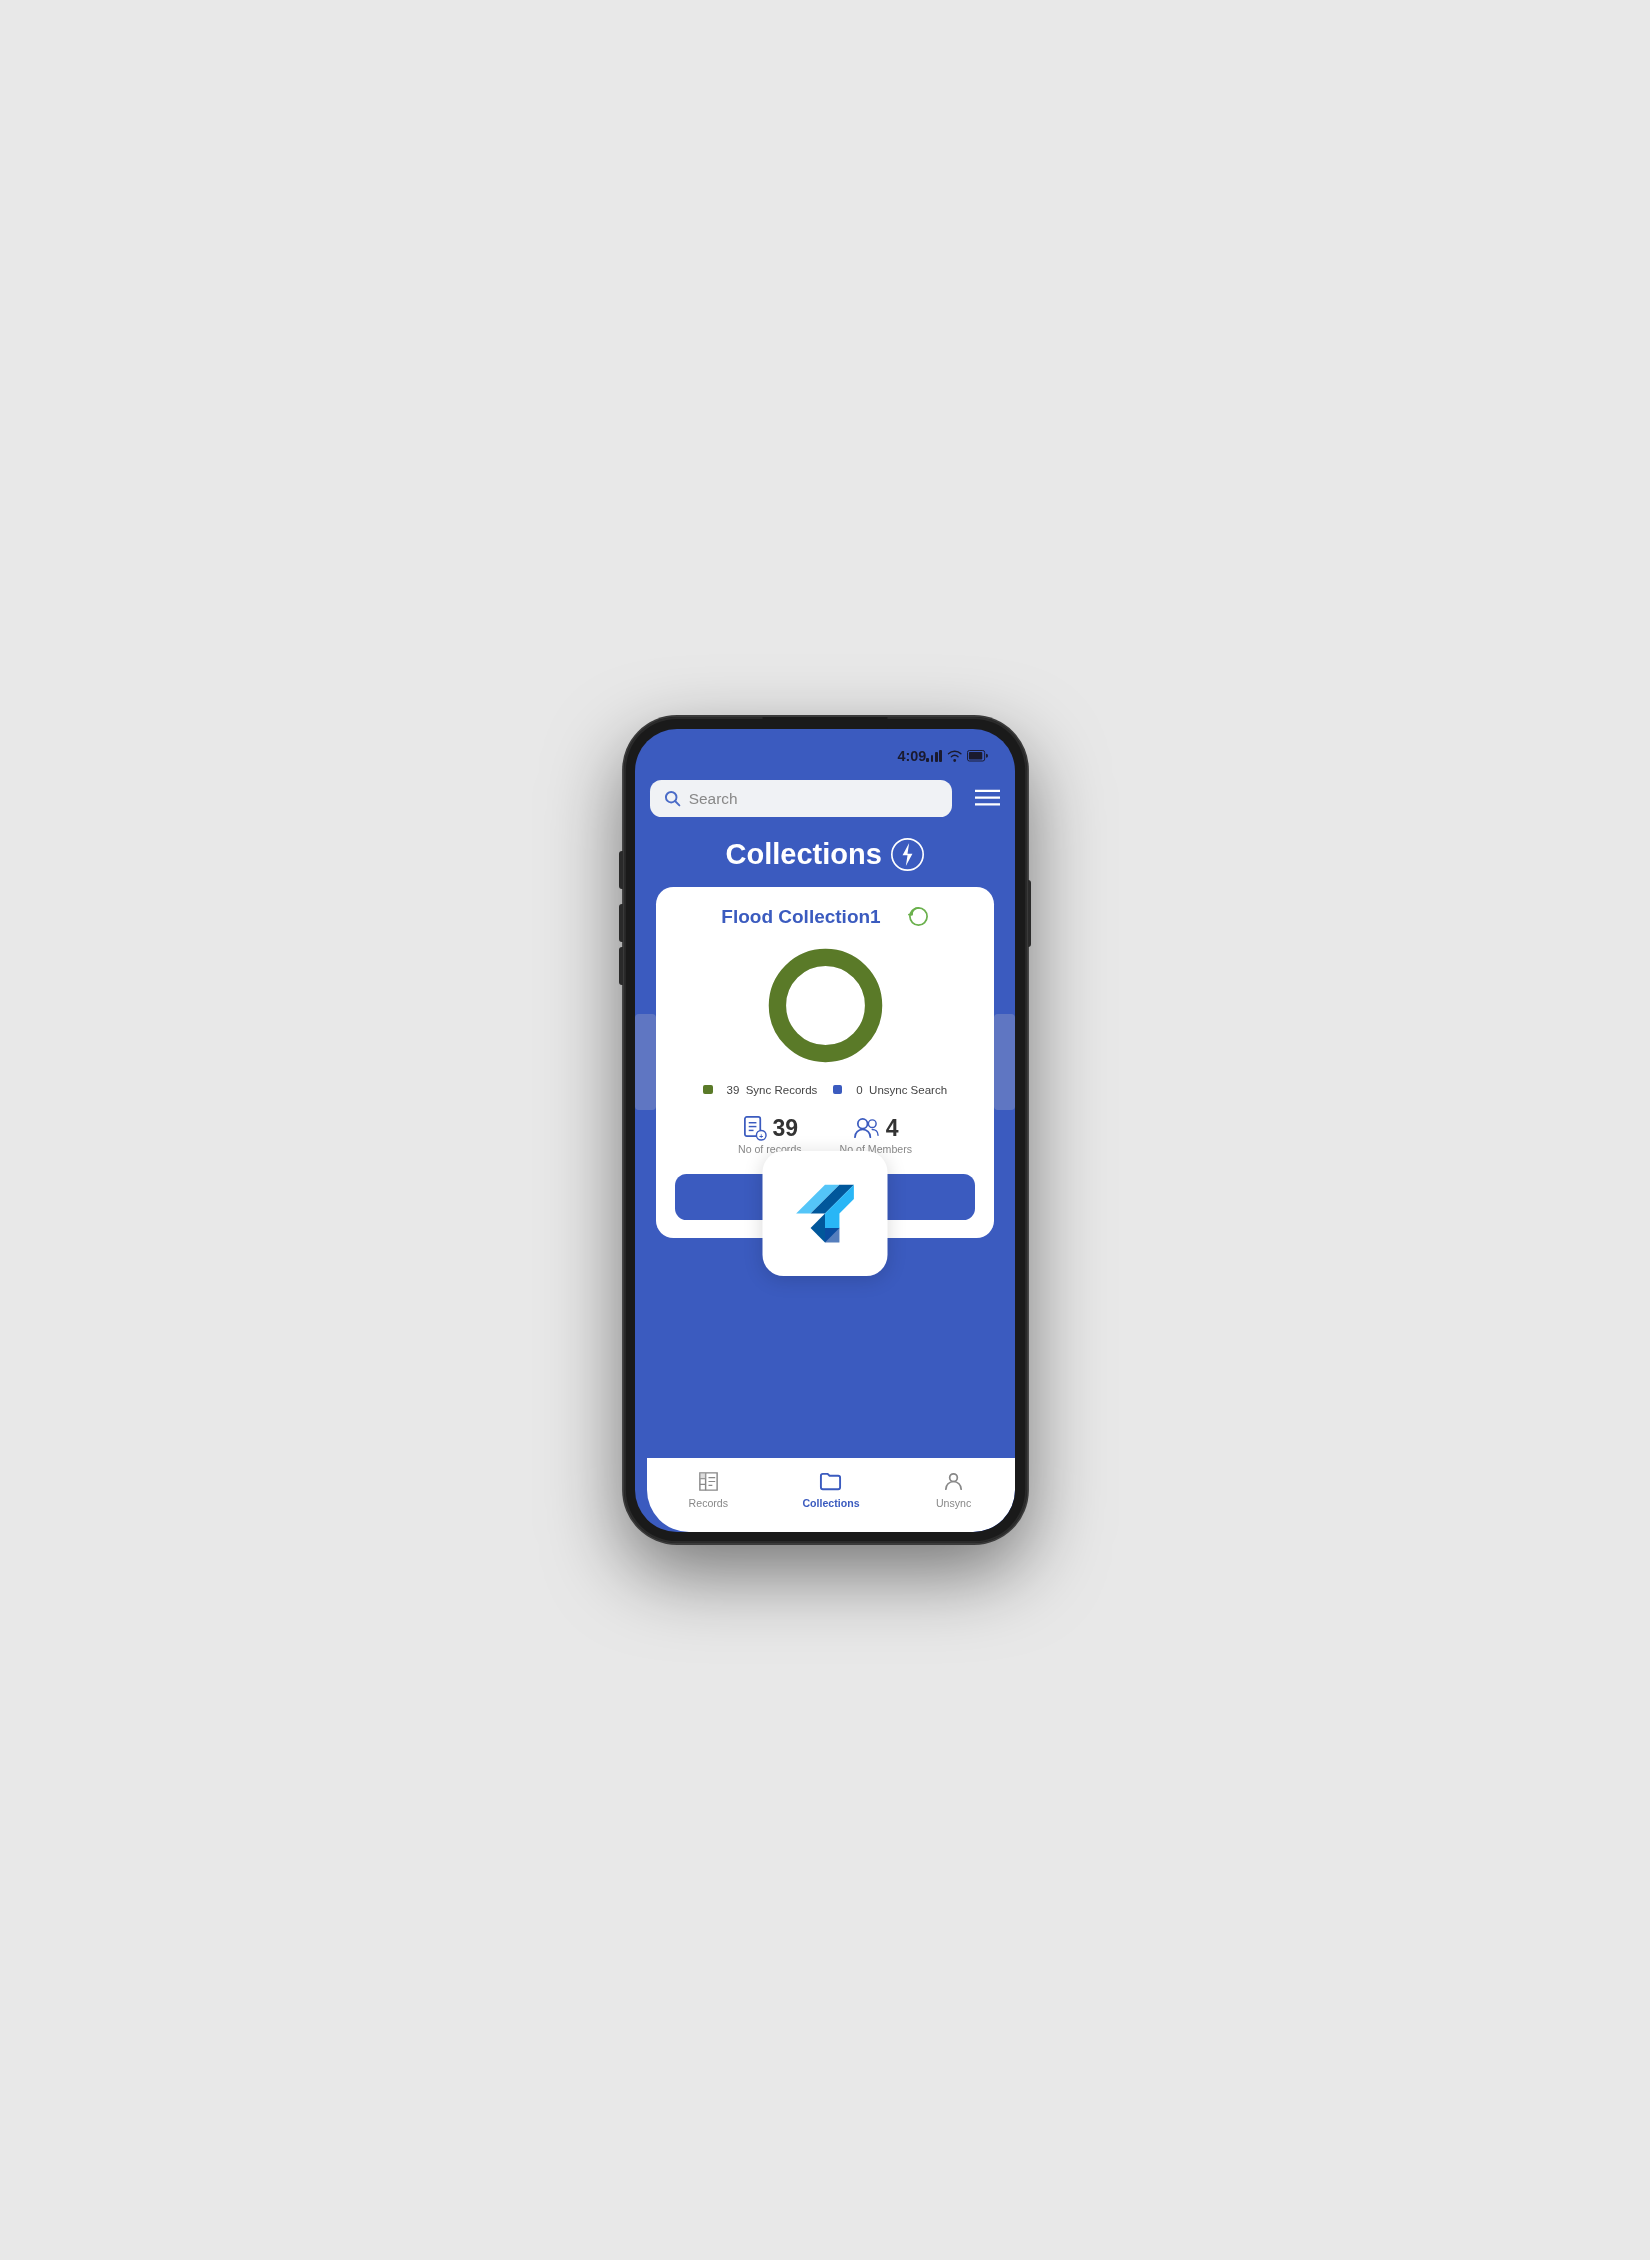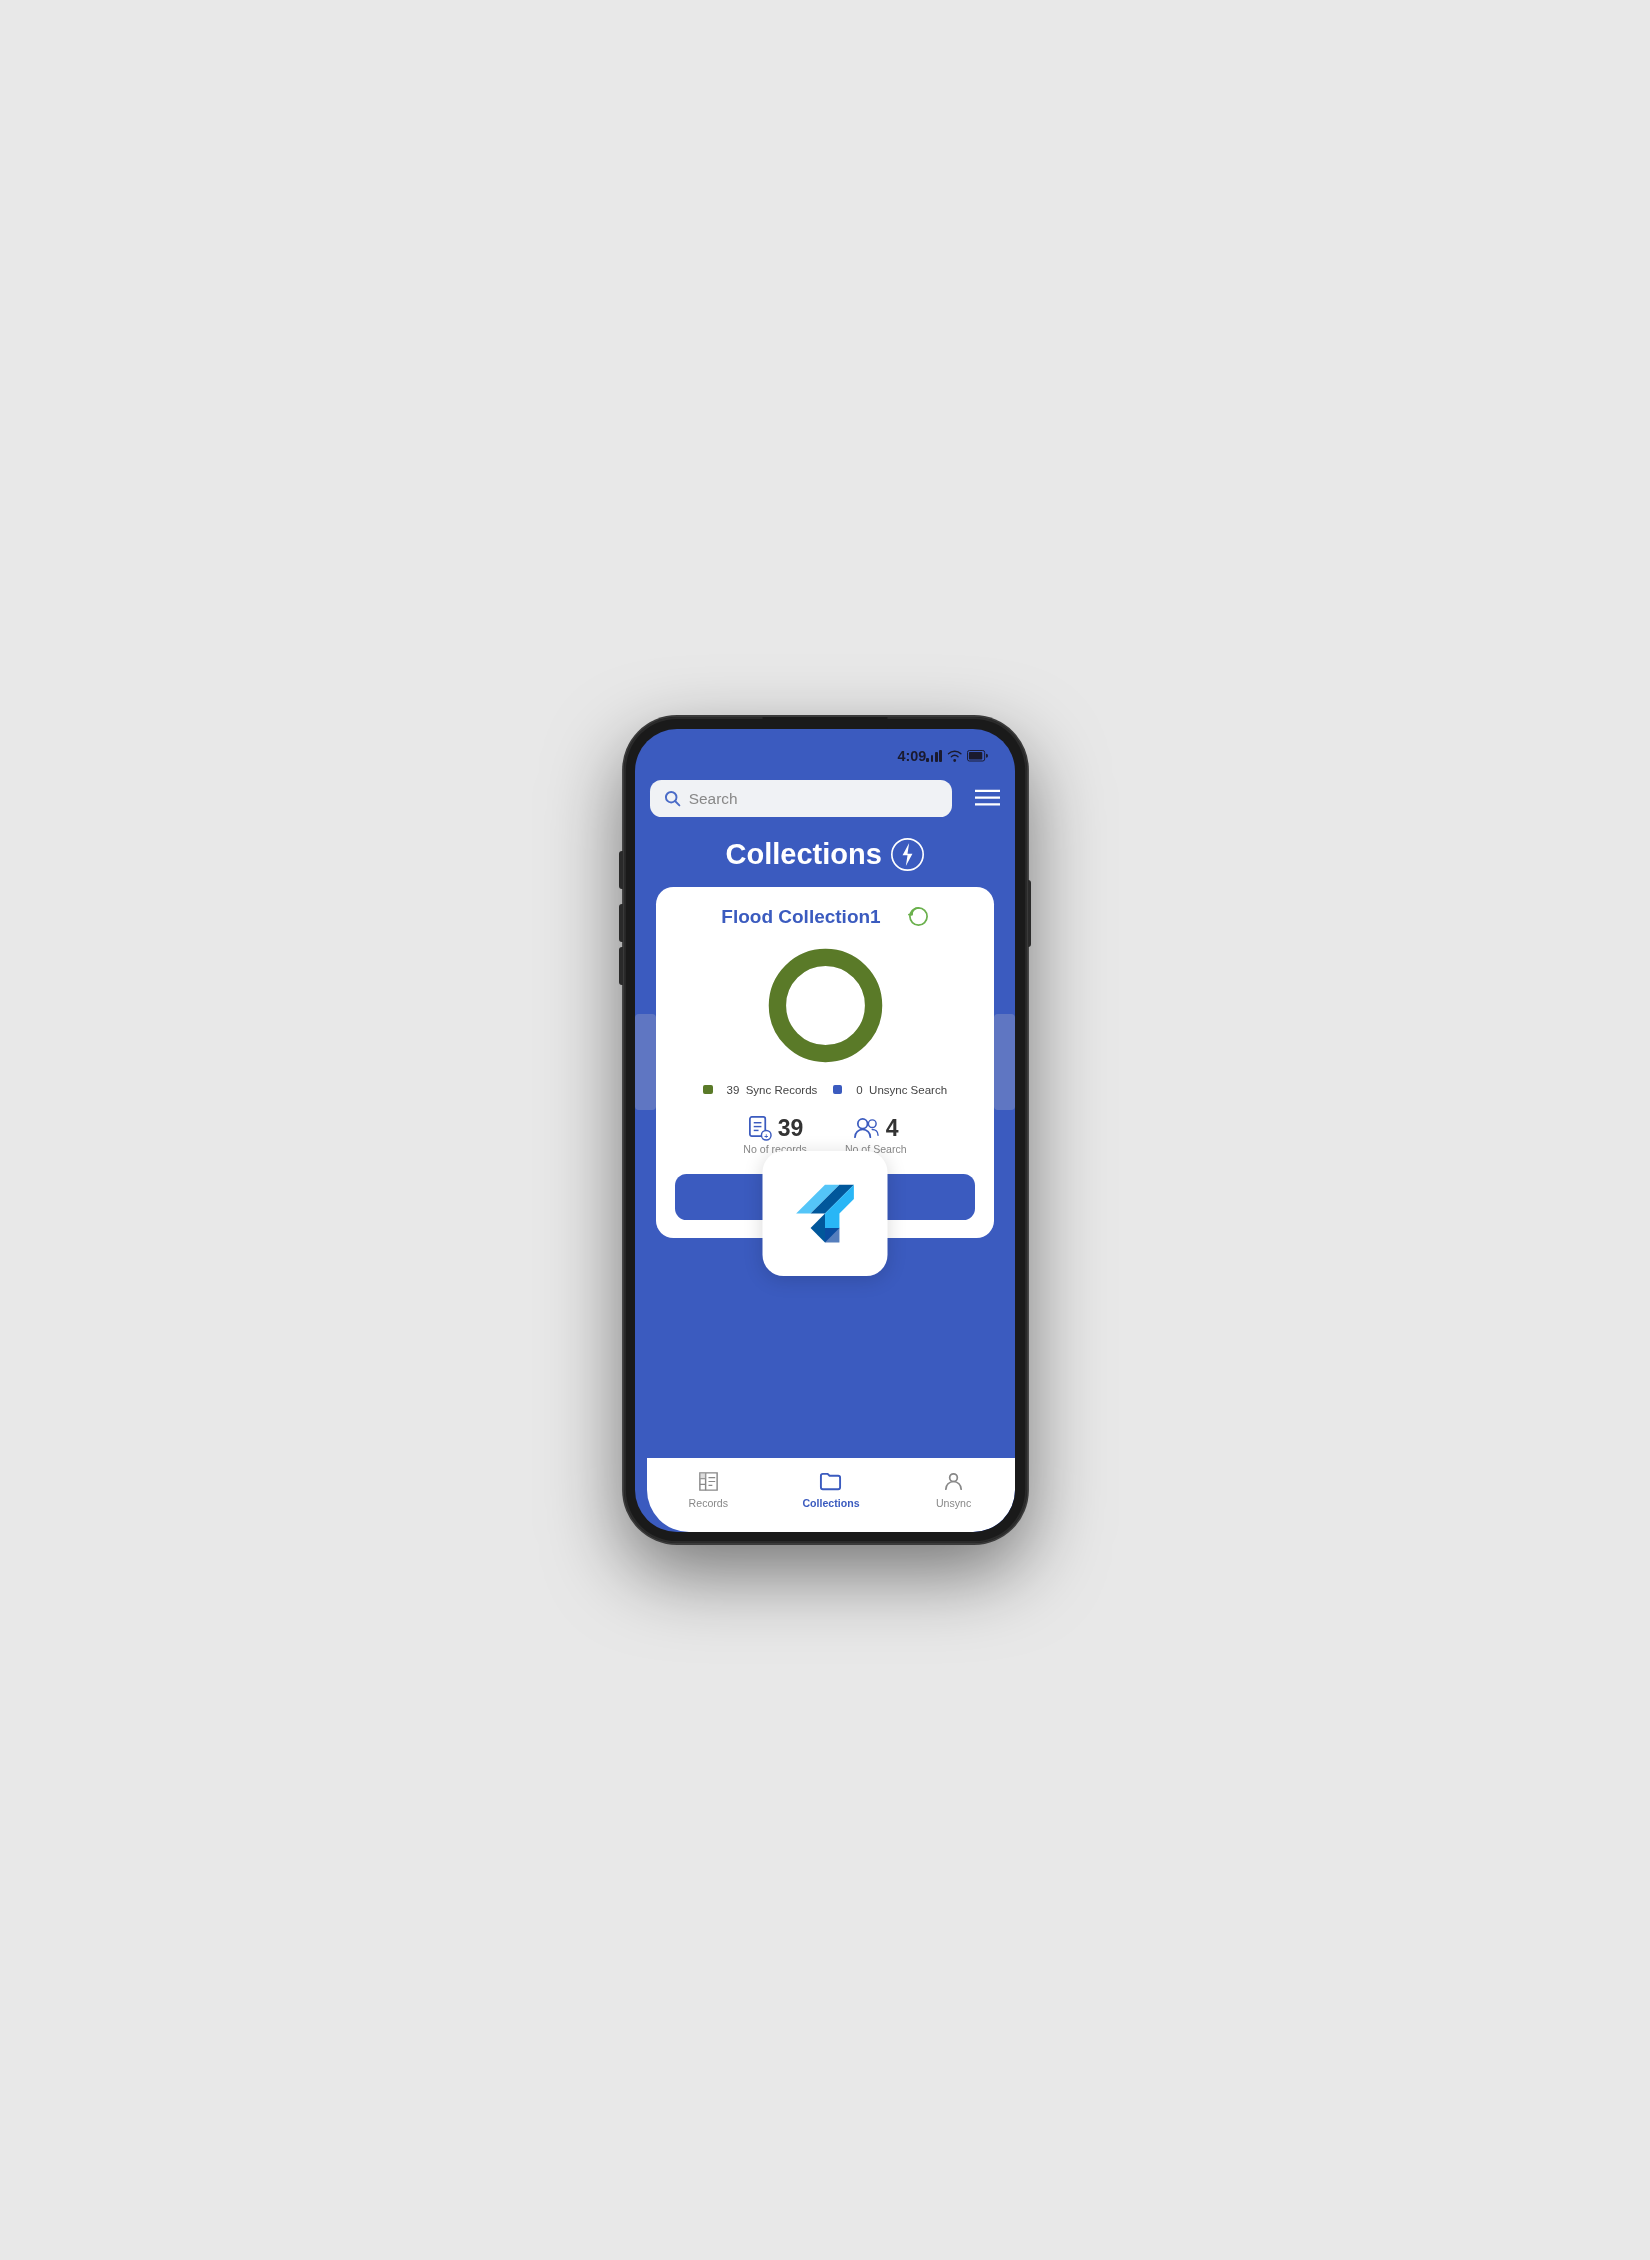--- a/index.html
+++ b/index.html
@@ -434,21 +434,21 @@
               <div class="stat-top">
 
                 <svg width="27" height="25" viewBox="0 0 28 26">
                   <circle cx="10" cy="8" r="5" stroke="#3b5bbf" stroke-width="1.8" fill="none"></circle>
                   <path d="M2 22c0-4.4 3.6-8 8-8s8 3.6 8 8" stroke="#3b5bbf" stroke-width="1.8" fill="none" stroke-linecap="round"></path>
                   <circle cx="20" cy="8" r="4" stroke="#3b5bbf" stroke-width="1.5" fill="none"></circle>
                   <path d="M20 14c2.8 0 6 1.8 6 6" stroke="#3b5bbf" stroke-width="1.5" fill="none" stroke-linecap="round"></path>
                 </svg>
                 <span class="stat-number">4</span>
               </div>
-              <span class="stat-label">No of Search</span>
+              <span class="stat-label">No of Members</span>
             </div>
           </div>
 
           <button class="default-btn">Set as Default</button>
 
           <div class="flutter-overlay">
             <svg width="77" height="77" viewBox="0 0 80 80">
 
               <polygon points="10,40 40,10 55,10 25,40" fill="#54c5f8"></polygon>
               <polygon points="25,40 55,10 70,10 40,40" fill="#01579b"></polygon>

